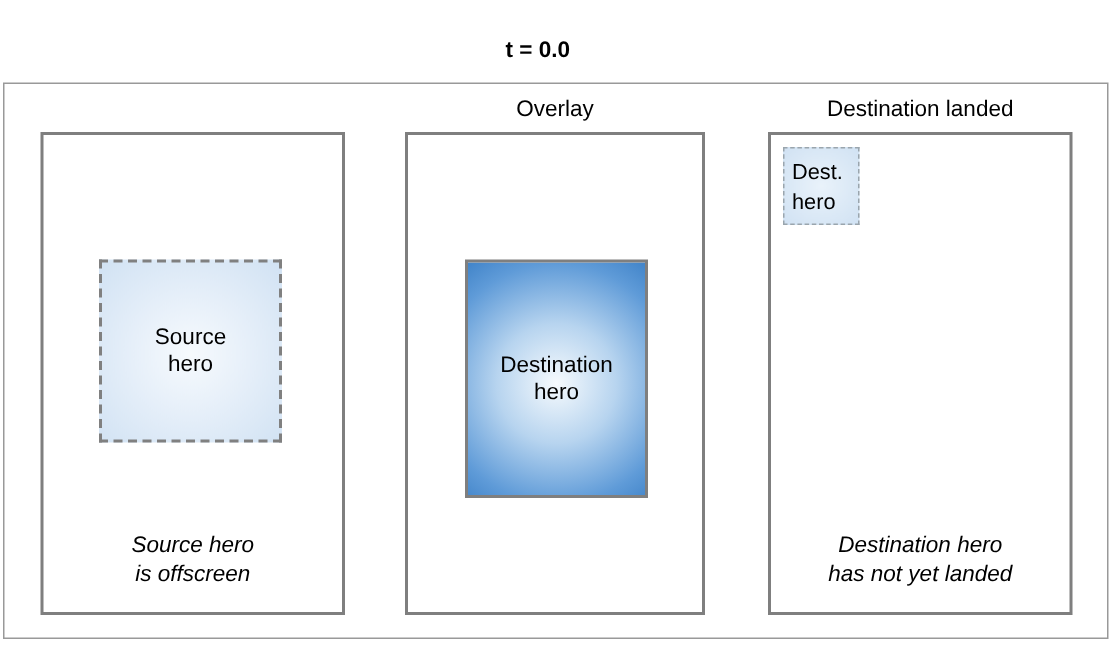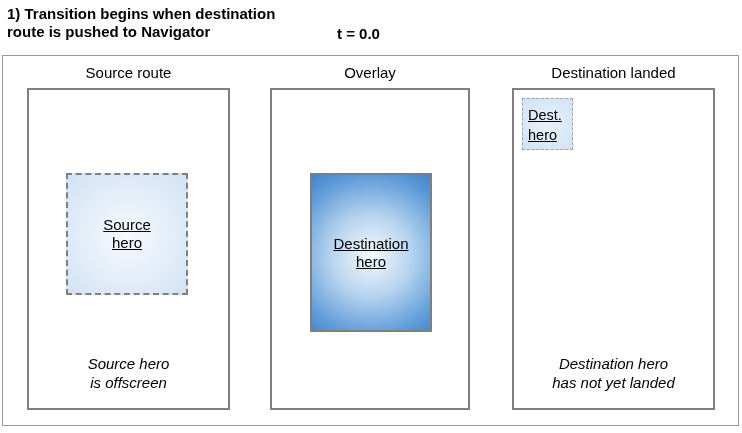--- a/index.html
+++ b/index.html
@@ -47,21 +47,20 @@
   .p-0 { left: 27px;  width: 203px; }
   .p-1 { left: 270px; width: 200px; }
   .p-2 { left: 512px; width: 203px; }
 
   .hero {
     position: absolute;
     box-sizing: border-box;
     display: flex; align-items: center; justify-content: center;
     font-size: 15px; line-height: 18px; text-align: center;
     white-space: pre-line;
-    text-decoration: underline;
   }
   .source-hero {
     left: 37px; top: 83px; width: 122px; height: 122px;
     border: 2px dashed var(--dash-border, #808080);
     background: radial-gradient(circle at 50% 52%,
       var(--hero-center, #f7fbfe) 0%, #e6eff9 45%, var(--hero-light, #cfe1f2) 100%);
   }
   .overlay-hero {
     left: 38px; top: 83px; width: 122px; height: 159px;
     border: 2px solid var(--panel-border, #7f7f7f);
@@ -81,27 +80,24 @@
     position: absolute; left: 0; right: 0; top: 264px;
     font-size: 15px; font-style: italic; line-height: 19px;
     text-align: center; white-space: pre-line;
   }
 </style>
 </head>
 <body>
 
 <div class="canvas">
 
-  <div class="fig-title">1) Transition begins when destination
-route is pushed to Navigator</div>
   <div class="time-label">t = 0.0</div>
 
   <div class="frame"></div>
 
-  <div class="panel-title pt-0">Source route</div>
   <div class="panel-title pt-1">Overlay</div>
   <div class="panel-title pt-2">Destination landed</div>
 
   <div class="panel p-0">
     <div class="hero source-hero">
       <span>Source
 hero</span>
     </div>
     <div class="caption">Source hero
 is offscreen</div>

